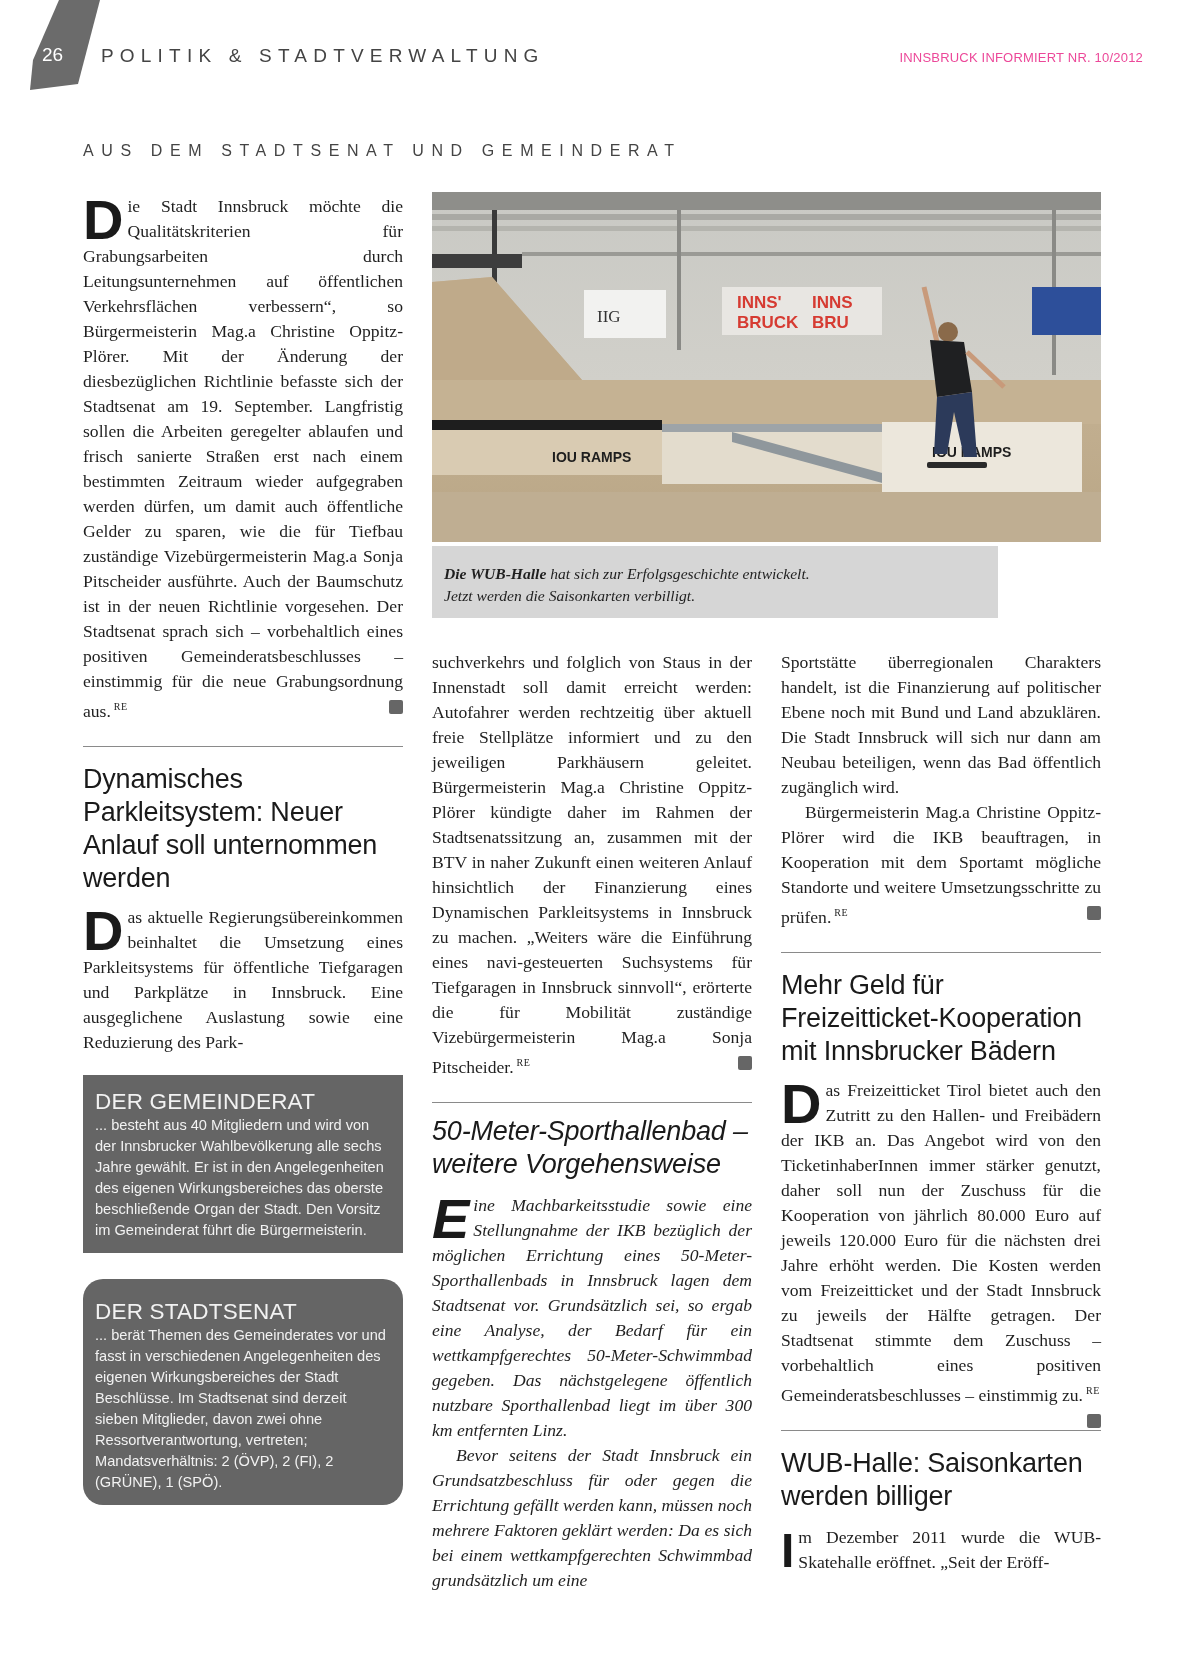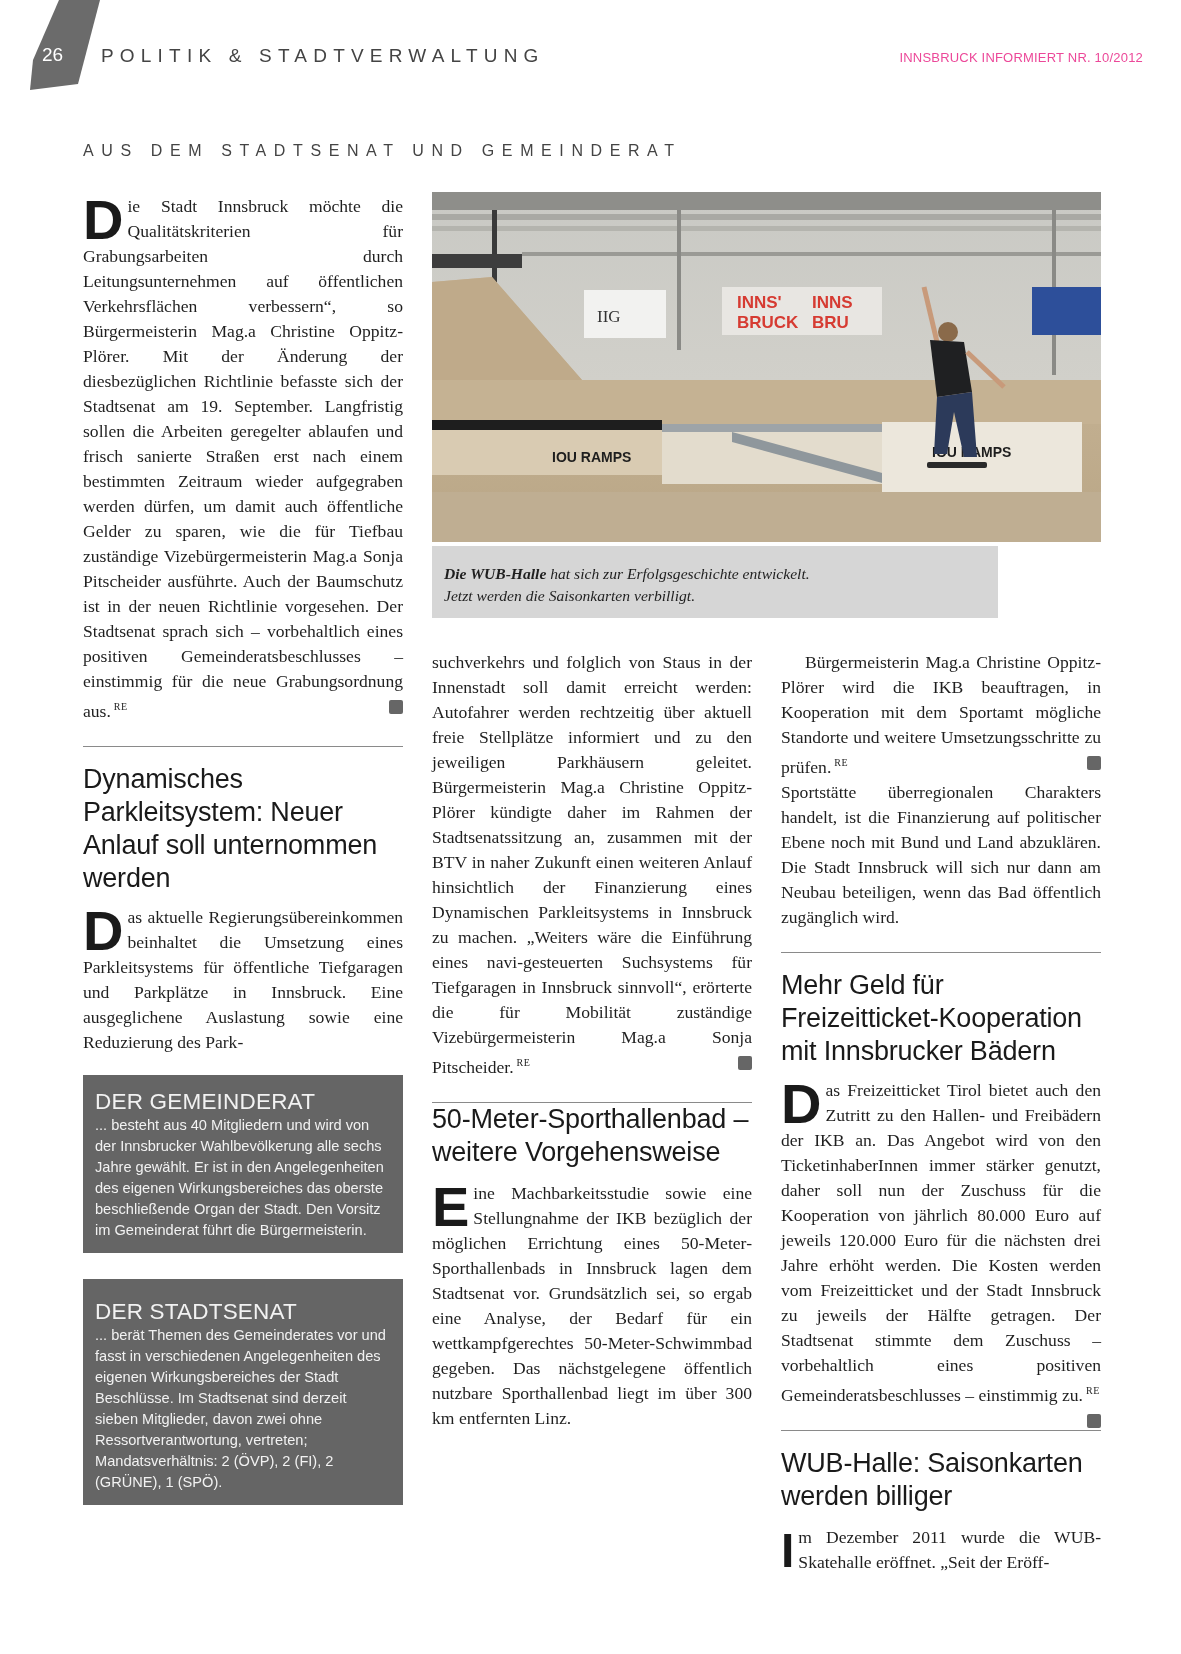--- a/index.html
+++ b/index.html
@@ -118,44 +118,45 @@
   <article style="margin-top:16px;">
     <h2 class="headline">Dynamisches Parkleitsystem: Neuer Anlauf soll unternommen werden</h2>
     <p class="body" style="margin-top:4px;">
       <span class="dropcap">D</span><span>as aktuelle Regierungsübereinkommen beinhaltet die Umsetzung eines Parkleitsystems für öffentliche Tiefgaragen und Parkplätze in Innsbruck. Eine ausgeglichene Auslastung sowie eine Reduzierung des Park-</span>
     </p>
   </article>
   <div class="infobox" style="margin-top:20px;">
     <div class="ib-title">DER GEMEINDERAT</div>
     <div class="ib-text">... besteht aus 40 Mitgliedern und wird von der Innsbrucker Wahlbevölkerung alle sechs Jahre gewählt. Er ist in den Angelegenheiten des eigenen Wirkungsbereiches das oberste beschließende Organ der Stadt. Den Vorsitz im Gemeinderat führt die Bürgermeisterin.</div>
   </div>
-  <div class="infobox" style="margin-top:26px; padding-top:20px;">
+  <div class="infobox" style="margin-top:26px; padding-top:20px;border-radius:20px;">
     <div class="ib-title">DER STADTSENAT</div>
     <div class="ib-text">... berät Themen des Gemeinderates vor und fasst in verschiedenen Angelegenheiten des eigenen Wirkungsbereiches der Stadt Beschlüsse. Im Stadtsenat sind derzeit sieben Mitglieder, davon zwei ohne Ressortverantwortung, vertreten; Mandatsverhältnis: 2 (ÖVP), 2 (FI), 2 (GRÜNE), 1 (SPÖ).</div>
   </div>
 </div>
 
 <div class="col col2">
   <p class="body">
     <span>suchverkehrs und folglich von Staus in der Innenstadt soll damit erreicht werden: Autofahrer werden rechtzeitig über aktuell freie Stellplätze informiert und zu den jeweiligen Parkhäusern geleitet. Bürgermeisterin Mag.a Christine Oppitz-Plörer kündigte daher im Rahmen der Stadtsenatssitzung an, zusammen mit der BTV in naher Zukunft einen weiteren Anlauf hinsichtlich der Finanzierung eines Dynamischen Parkleitsystems in Innsbruck zu machen. „Weiters wäre die Einführung eines navi-gesteuerten Suchsystems für Tiefgaragen in Innsbruck sinnvoll“, erörterte die für Mobilität zuständige Vizebürgermeisterin Mag.a Sonja Pitscheider.</span><span class="re">RE</span><span class="end-mark"></span>
   </p>
   <hr class="rule" style="margin-top:22px;">
-  <article style="margin-top:0;">
+  <article style="margin-top:12px;font-style:italic;">
     <h2 class="headline">50-Meter-Sporthallenbad – weitere Vorgehensweise</h2>
     <p class="body" style="margin-top:12px;">
       <span class="dropcap">E</span><span>ine Machbarkeitsstudie sowie eine Stellungnahme der IKB bezüglich der möglichen Errichtung eines 50-Meter-Sporthallenbads in Innsbruck lagen dem Stadtsenat vor. Grundsätzlich sei, so ergab eine Analyse, der Bedarf für ein wettkampfgerechtes 50-Meter-Schwimmbad gegeben. Das nächstgelegene öffentlich nutzbare Sporthallenbad liegt im über 300 km entfernten Linz.</span>
     </p>
+    <p class="body indent">Bevor seitens der Stadt Innsbruck ein Grundsatzbeschluss für oder gegen die Errichtung gefällt werden kann, müssen noch mehrere Faktoren geklärt werden: Da es sich bei einem wettkampfgerechten Schwimmbad grundsätzlich um eine</p>
   </article>
 </div>
 
 <div class="col col3">
+  <p class="body">Sportstätte überregionalen Charakters handelt, ist die Finanzierung auf politischer Ebene noch mit Bund und Land abzuklären. Die Stadt Innsbruck will sich nur dann am Neubau beteiligen, wenn das Bad öffentlich zugänglich wird.</p>
   <p class="body indent">
     <span>Bürgermeisterin Mag.a Christine Oppitz-Plörer wird die IKB beauftragen, in Kooperation mit dem Sportamt mögliche Standorte und weitere Umsetzungsschritte zu prüfen.</span><span class="re">RE</span><span class="end-mark"></span>
   </p>
-  <p class="body">Sportstätte überregionalen Charakters handelt, ist die Finanzierung auf politischer Ebene noch mit Bund und Land abzuklären. Die Stadt Innsbruck will sich nur dann am Neubau beteiligen, wenn das Bad öffentlich zugänglich wird.</p>
   <hr class="rule" style="margin-top:22px;">
   <article style="margin-top:16px;">
     <h2 class="headline">Mehr Geld für Freizeitticket-Kooperation mit Innsbrucker Bädern</h2>
     <p class="body" style="margin-top:4px;">
       <span class="dropcap">D</span><span>as Freizeitticket Tirol bietet auch den Zutritt zu den Hallen- und Freibädern der IKB an. Das Angebot wird von den TicketinhaberInnen immer stärker genutzt, daher soll nun der Zuschuss für die Kooperation von jährlich 80.000 Euro auf jeweils 120.000 Euro für die nächsten drei Jahre erhöht werden. Die Kosten werden vom Freizeitticket und der Stadt Innsbruck zu jeweils der Hälfte getragen. Der Stadtsenat stimmte dem Zuschuss – vorbehaltlich eines positiven Gemeinderatsbeschlusses – einstimmig zu.</span><span class="re">RE</span><span class="end-mark"></span>
     </p>
   </article>
   <hr class="rule" style="margin-top:22px;">
   <article style="margin-top:16px;">
     <h2 class="headline">WUB-Halle: Saisonkarten werden billiger</h2>

